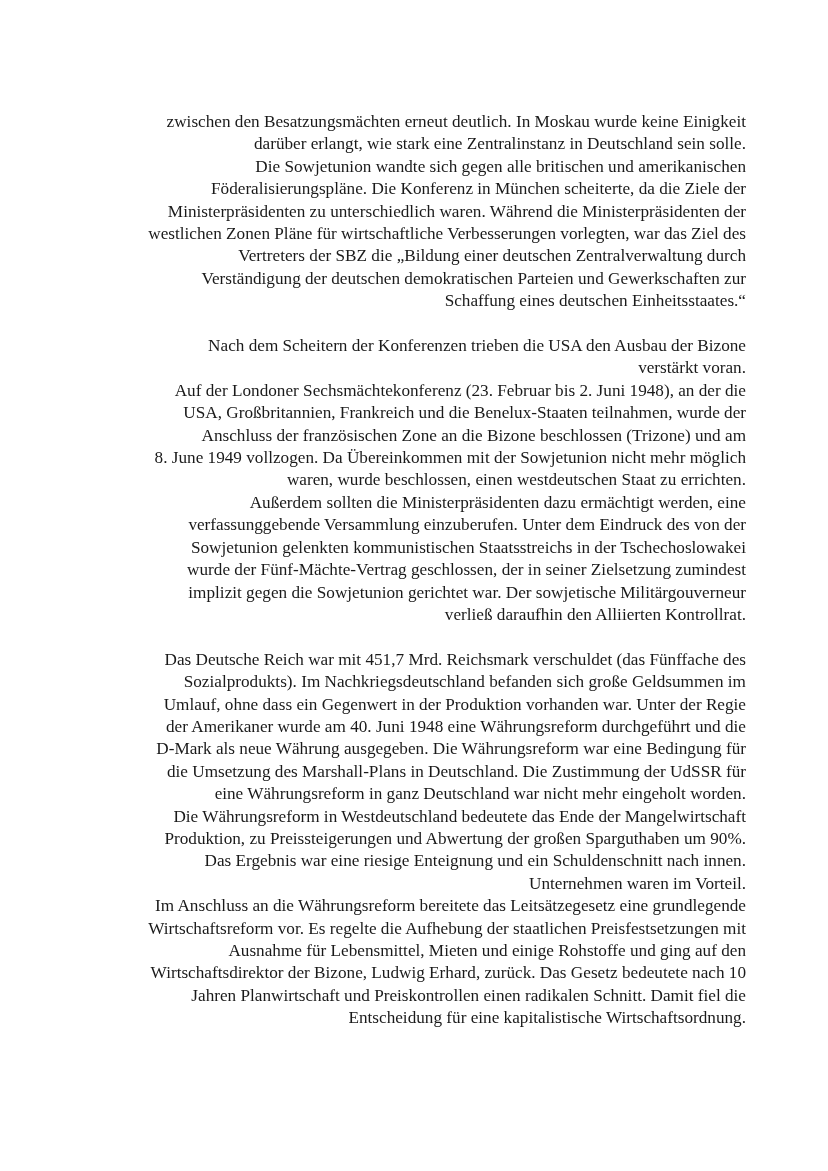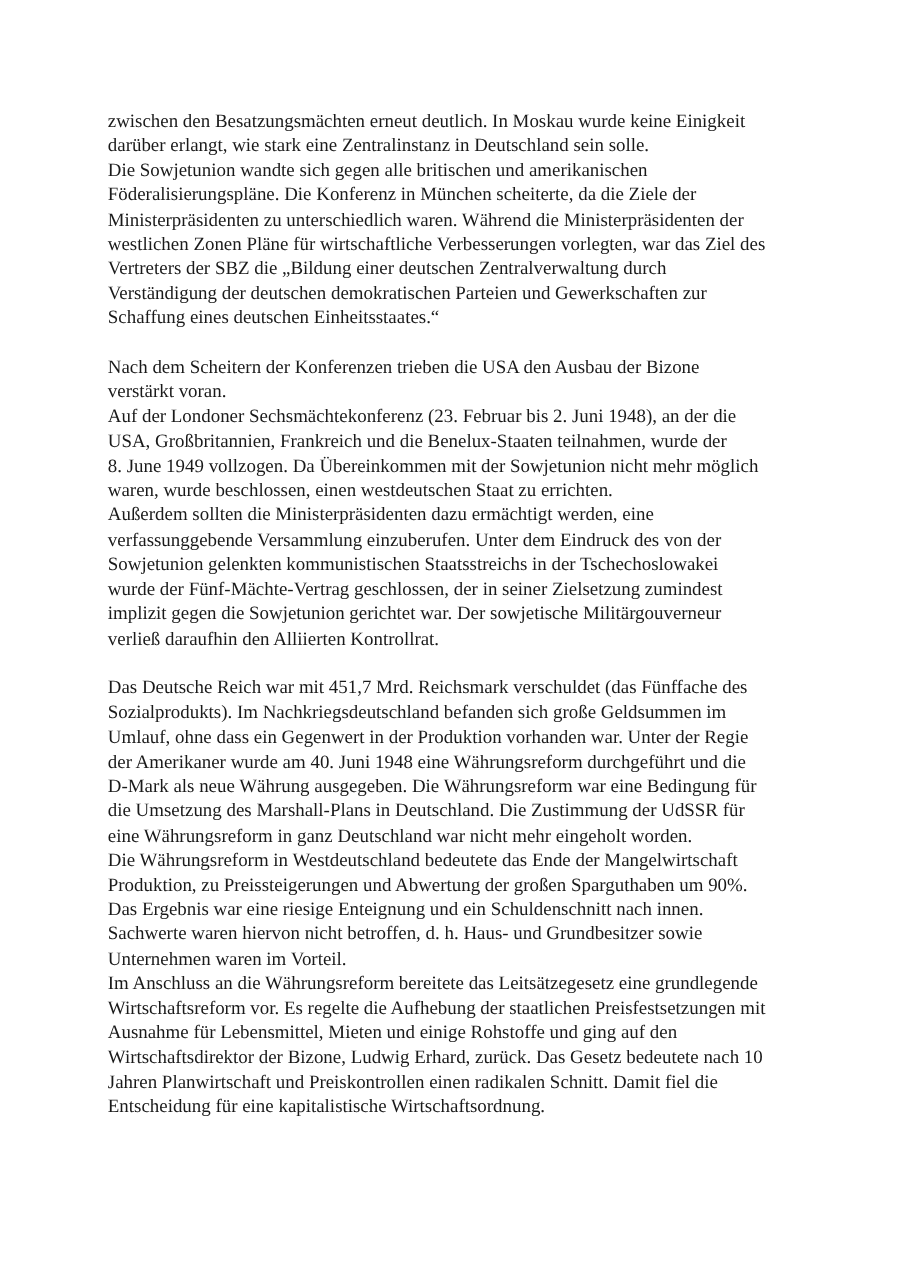--- a/index.html
+++ b/index.html
@@ -13,21 +13,21 @@
     .page {
       position: absolute;
       left: 98px;
       top: 99px;
       width: 660px;
       font-family: "Liberation Serif", serif;
       font-size: 17.2px;
       line-height: 22.4px;
       color: #1a1a1a;
     }
-    .para { margin: 0; }
+    .para { margin: 12px; text-align: right; }
     .para + .para { margin-top: 22.4px; }
     .line { display: block; white-space: nowrap; }
   </style>
 </head>
 <body>
 
 <div class="page">
   <p class="para">
     <span class="line">zwischen den Besatzungsmächten erneut deutlich. In Moskau wurde keine Einigkeit</span>
     <span class="line">darüber erlangt, wie stark eine Zentralinstanz in Deutschland sein solle.</span>
@@ -38,20 +38,21 @@
     <span class="line">Vertreters der SBZ die „Bildung einer deutschen Zentralverwaltung durch</span>
     <span class="line">Verständigung der deutschen demokratischen Parteien und Gewerkschaften zur</span>
     <span class="line">Schaffung eines deutschen Einheitsstaates.“</span>
   </p>
 
   <p class="para">
     <span class="line">Nach dem Scheitern der Konferenzen trieben die USA den Ausbau der Bizone</span>
     <span class="line">verstärkt voran.</span>
     <span class="line">Auf der Londoner Sechsmächtekonferenz (23. Februar bis 2. Juni 1948), an der die</span>
     <span class="line">USA, Großbritannien, Frankreich und die Benelux-Staaten teilnahmen, wurde der</span>
+    <span class="line">Anschluss der französischen Zone an die Bizone beschlossen (Trizone) und am</span>
     <span class="line">8. June 1949 vollzogen. Da Übereinkommen mit der Sowjetunion nicht mehr möglich</span>
     <span class="line">waren, wurde beschlossen, einen westdeutschen Staat zu errichten.</span>
     <span class="line">Außerdem sollten die Ministerpräsidenten dazu ermächtigt werden, eine</span>
     <span class="line">verfassunggebende Versammlung einzuberufen. Unter dem Eindruck des von der</span>
     <span class="line">Sowjetunion gelenkten kommunistischen Staatsstreichs in der Tschechoslowakei</span>
     <span class="line">wurde der Fünf-Mächte-Vertrag geschlossen, der in seiner Zielsetzung zumindest</span>
     <span class="line">implizit gegen die Sowjetunion gerichtet war. Der sowjetische Militärgouverneur</span>
     <span class="line">verließ daraufhin den Alliierten Kontrollrat.</span>
   </p>
 
@@ -59,21 +60,20 @@
     <span class="line">Das Deutsche Reich war mit 451,7 Mrd. Reichsmark verschuldet (das Fünffache des</span>
     <span class="line">Sozialprodukts). Im Nachkriegsdeutschland befanden sich große Geldsummen im</span>
     <span class="line">Umlauf, ohne dass ein Gegenwert in der Produktion vorhanden war. Unter der Regie</span>
     <span class="line">der Amerikaner wurde am 40. Juni 1948 eine Währungsreform durchgeführt und die</span>
     <span class="line">D-Mark als neue Währung ausgegeben. Die Währungsreform war eine Bedingung für</span>
     <span class="line">die Umsetzung des Marshall-Plans in Deutschland. Die Zustimmung der UdSSR für</span>
     <span class="line">eine Währungsreform in ganz Deutschland war nicht mehr eingeholt worden.</span>
     <span class="line">Die Währungsreform in Westdeutschland bedeutete das Ende der Mangelwirtschaft</span>
     <span class="line">Produktion, zu Preissteigerungen und Abwertung der großen Sparguthaben um 90%.</span>
     <span class="line">Das Ergebnis war eine riesige Enteignung und ein Schuldenschnitt nach innen.</span>
-    <span class="line">Sachwerte waren hiervon nicht betroffen, d. h. Haus- und Grundbesitzer sowie</span>
     <span class="line">Unternehmen waren im Vorteil.</span>
     <span class="line">Im Anschluss an die Währungsreform bereitete das Leitsätzegesetz eine grundlegende</span>
     <span class="line">Wirtschaftsreform vor. Es regelte die Aufhebung der staatlichen Preisfestsetzungen mit</span>
     <span class="line">Ausnahme für Lebensmittel, Mieten und einige Rohstoffe und ging auf den</span>
     <span class="line">Wirtschaftsdirektor der Bizone, Ludwig Erhard, zurück. Das Gesetz bedeutete nach 10</span>
     <span class="line">Jahren Planwirtschaft und Preiskontrollen einen radikalen Schnitt. Damit fiel die</span>
     <span class="line">Entscheidung für eine kapitalistische Wirtschaftsordnung.</span>
   </p>
 </div>
 

